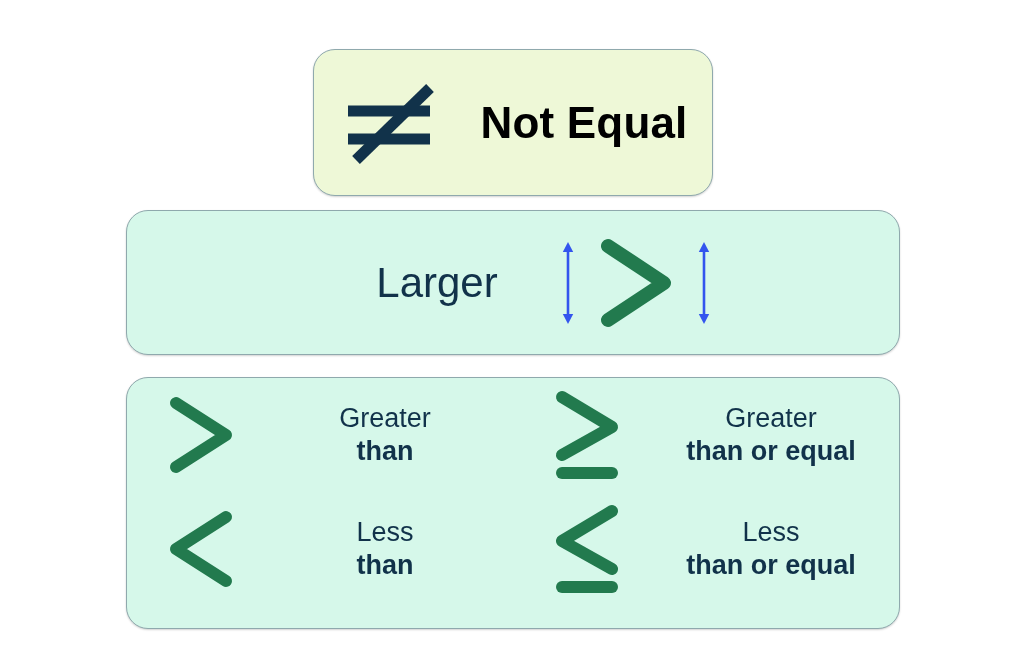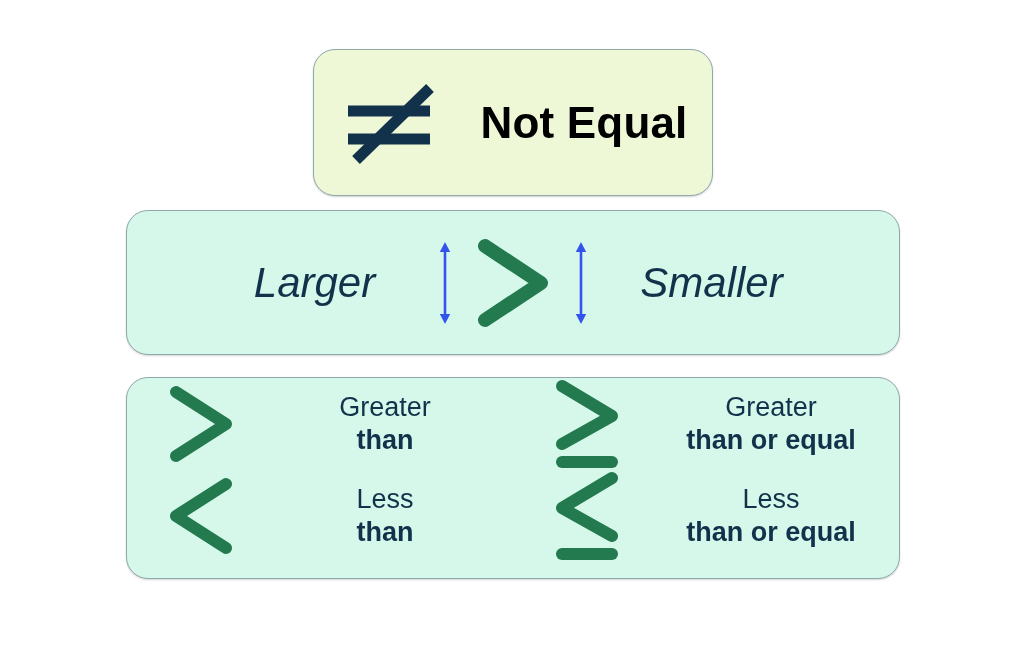--- a/index.html
+++ b/index.html
@@ -57,35 +57,34 @@
     align-items: center;
     justify-content: center;
   }
   #compare-card .word {
     font-size: 42px;
     color: #11324a;
     line-height: 1;
     white-space: nowrap;
     width: 245px;
     text-align: center;
-    font-style: italic;
   }
   #compare-card .center-group {
     display: flex;
     align-items: center;
     justify-content: center;
     gap: 18px;
   }
 
   
   #symbols-card {
     left: 126px;
     top: 377px;
     width: 774px;
-    height: 202px;
+    height: 252px;
     background: #d6f8ea;
     display: grid;
     grid-template-columns: 1fr 1fr;
     grid-template-rows: 1fr 1fr;
     align-items: center;
     padding: 0 0 22px 0;
   }
   .sym-entry {
     display: flex;
     align-items: center;
@@ -143,21 +142,20 @@
 
     <span>
       <svg width="16" height="86" viewBox="0 0 16 86" aria-hidden="true">
         <line x1="8" y1="9" x2="8" y2="77" stroke="#3355ee" stroke-width="2.6"></line>
         <path d="M8 2 L13.2 12 L2.8 12 Z" fill="#3355ee"></path>
         <path d="M8 84 L13.2 74 L2.8 74 Z" fill="#3355ee"></path>
       </svg>
     </span>
   </span>
 
-  <span class="word">Smaller</span>
 </div>
 
 <div class="card" id="symbols-card">
 
   <div class="sym-entry">
     <span class="glyph-box">
       <svg width="82" height="84" viewBox="0 0 82 84" aria-hidden="true">
         <polyline points="14,10 64,42 14,74" fill="none" stroke="#227a4e" stroke-width="12" stroke-linecap="round" stroke-linejoin="round"></polyline>
       </svg>
     </span>

